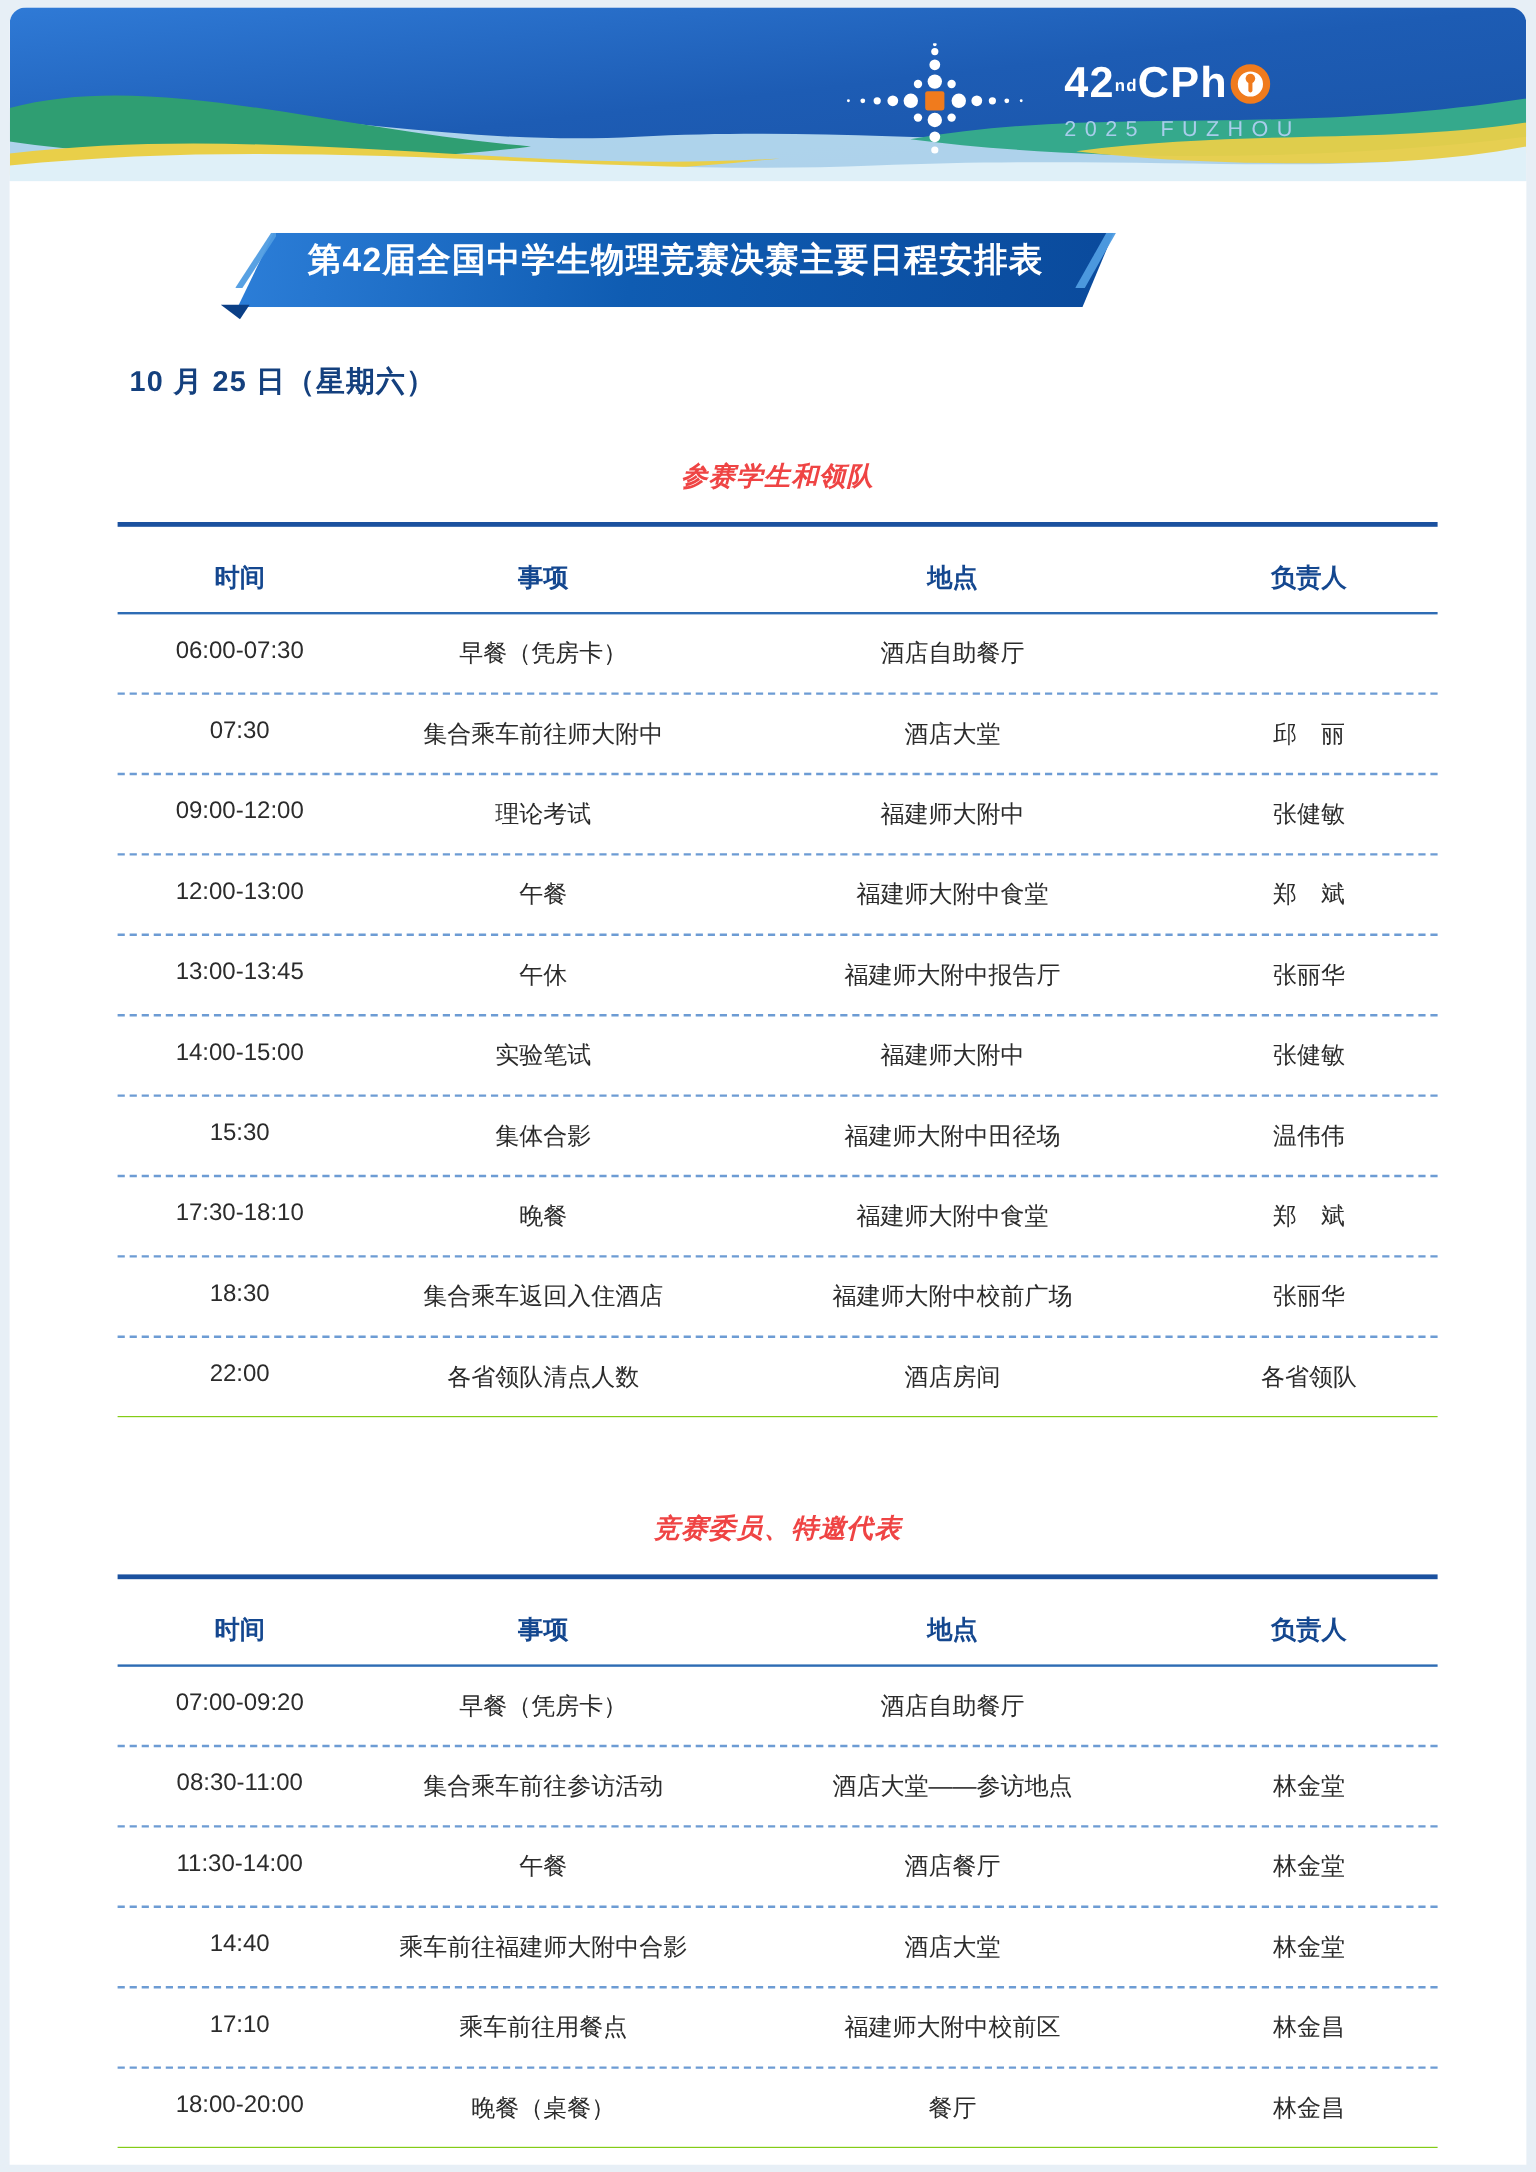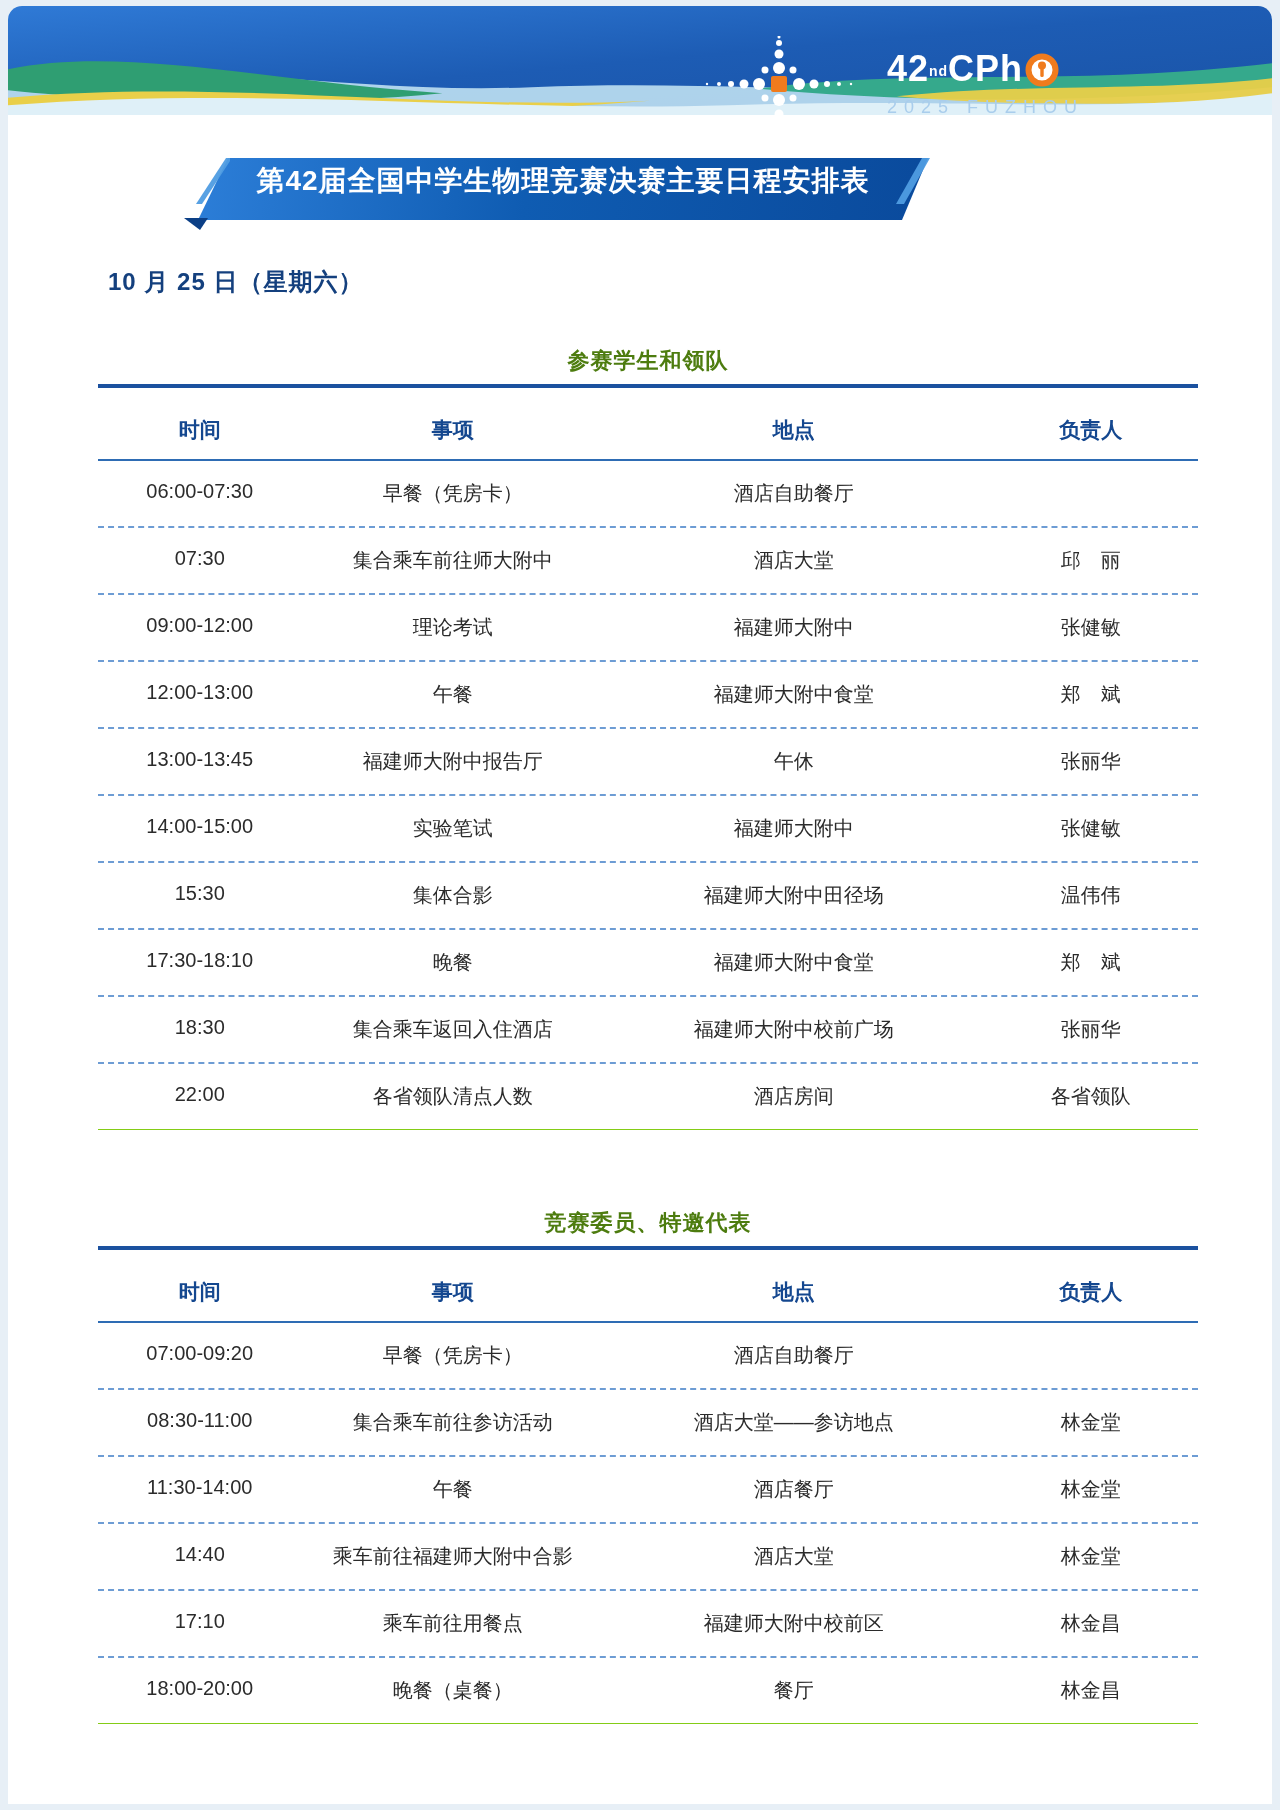--- a/index.html
+++ b/index.html
@@ -2,21 +2,21 @@
 <html><head>
 <meta charset="utf-8">
 <style>
   * { margin:0; padding:0; box-sizing:border-box; }
   html,body { width:1280px; height:1810px; overflow:hidden;
     background:#e7eff6; font-family:"Liberation Sans","DejaVu Sans",sans-serif; }
   .page { width:1264px; height:1798px; margin:6px auto 0; background:#ffffff;
     border-radius:14px 14px 0 0; overflow:hidden; position:relative; }
 
   
-  .banner { position:relative; width:100%; height:109px; overflow:hidden;padding-left:20px; }
+  .banner { position:relative; width:100%; height:145px; overflow:hidden;padding-left:20px; }
   .banner svg.waves { position:absolute; inset:0; width:100%; height:100%; display:block; }
   .logo { position:absolute; top:30px; right:188px; display:flex; align-items:center; gap:22px; }
   .logo-dots { display:block; }
   .wordmark-line1 { color:#ffffff; font-weight:bold; font-size:36px; line-height:38px;
     display:flex; align-items:flex-start; letter-spacing:1px; }
   .wordmark-line1 sup { font-size:14px; font-weight:bold; margin-top:2px; }
   .o-badge { display:inline-block; margin-left:2px; margin-top:3px; }
   .wordmark-line2 { color:#a9cdec; font-size:18px; letter-spacing:7px; margin-top:3px; }
 
   
@@ -34,22 +34,22 @@
   .ribbon h1 { position:relative; z-index:2; text-align:center; color:#ffffff;
     font-size:28px; line-height:46px; font-weight:bold; letter-spacing:1px; }
 
   
   .date { color:#14407e; font-size:24px; font-weight:bold; margin:46px 0 0 100px; letter-spacing:1px; }
 
   
   .table { width:1100px; margin-left:90px; }
   .table-0 { margin-top:48px; }
   .table-1 { margin-top:78px; }
-  .sec-title { text-align:center; color:#4d7c0f; font-size:22px; font-weight:bold;
-    padding-bottom:8px; letter-spacing:1px; }
+  .sec-title { text-align:center; color:#ef4444; font-size:22px; font-weight:bold;
+    padding-bottom:23px; letter-spacing:1px;font-style:italic; }
   .thead { display:grid; grid-template-columns:18.5% 27.5% 34.5% 19.5%;
     border-top:4px solid #1b519f; border-bottom:2px solid #2e6cb4; }
   .thead .th { text-align:center; color:#14478f; font-weight:bold; font-size:21px;
     padding:28px 0 15px; }
   .tbody { border-bottom:1px solid #84cc16; }
   .row { display:grid; grid-template-columns:18.5% 27.5% 34.5% 19.5%; }
   .row + .row { border-top:2px dashed #6d9cd4; }
   .row .td { text-align:center; color:#2b2b2b; font-size:20px; padding:19px 0; }
 </style>
 </head>
@@ -157,22 +157,22 @@
             <span class="td">张健敏</span>
           </div>
           <div class="row">
             <span class="td">12:00-13:00</span>
             <span class="td">午餐</span>
             <span class="td">福建师大附中食堂</span>
             <span class="td">郑　斌</span>
           </div>
           <div class="row">
             <span class="td">13:00-13:45</span>
+            <span class="td">午休</span>
             <span class="td">福建师大附中报告厅</span>
-            <span class="td">午休</span>
             <span class="td">张丽华</span>
           </div>
           <div class="row">
             <span class="td">14:00-15:00</span>
             <span class="td">实验笔试</span>
             <span class="td">福建师大附中</span>
             <span class="td">张健敏</span>
           </div>
           <div class="row">
             <span class="td">15:30</span>

